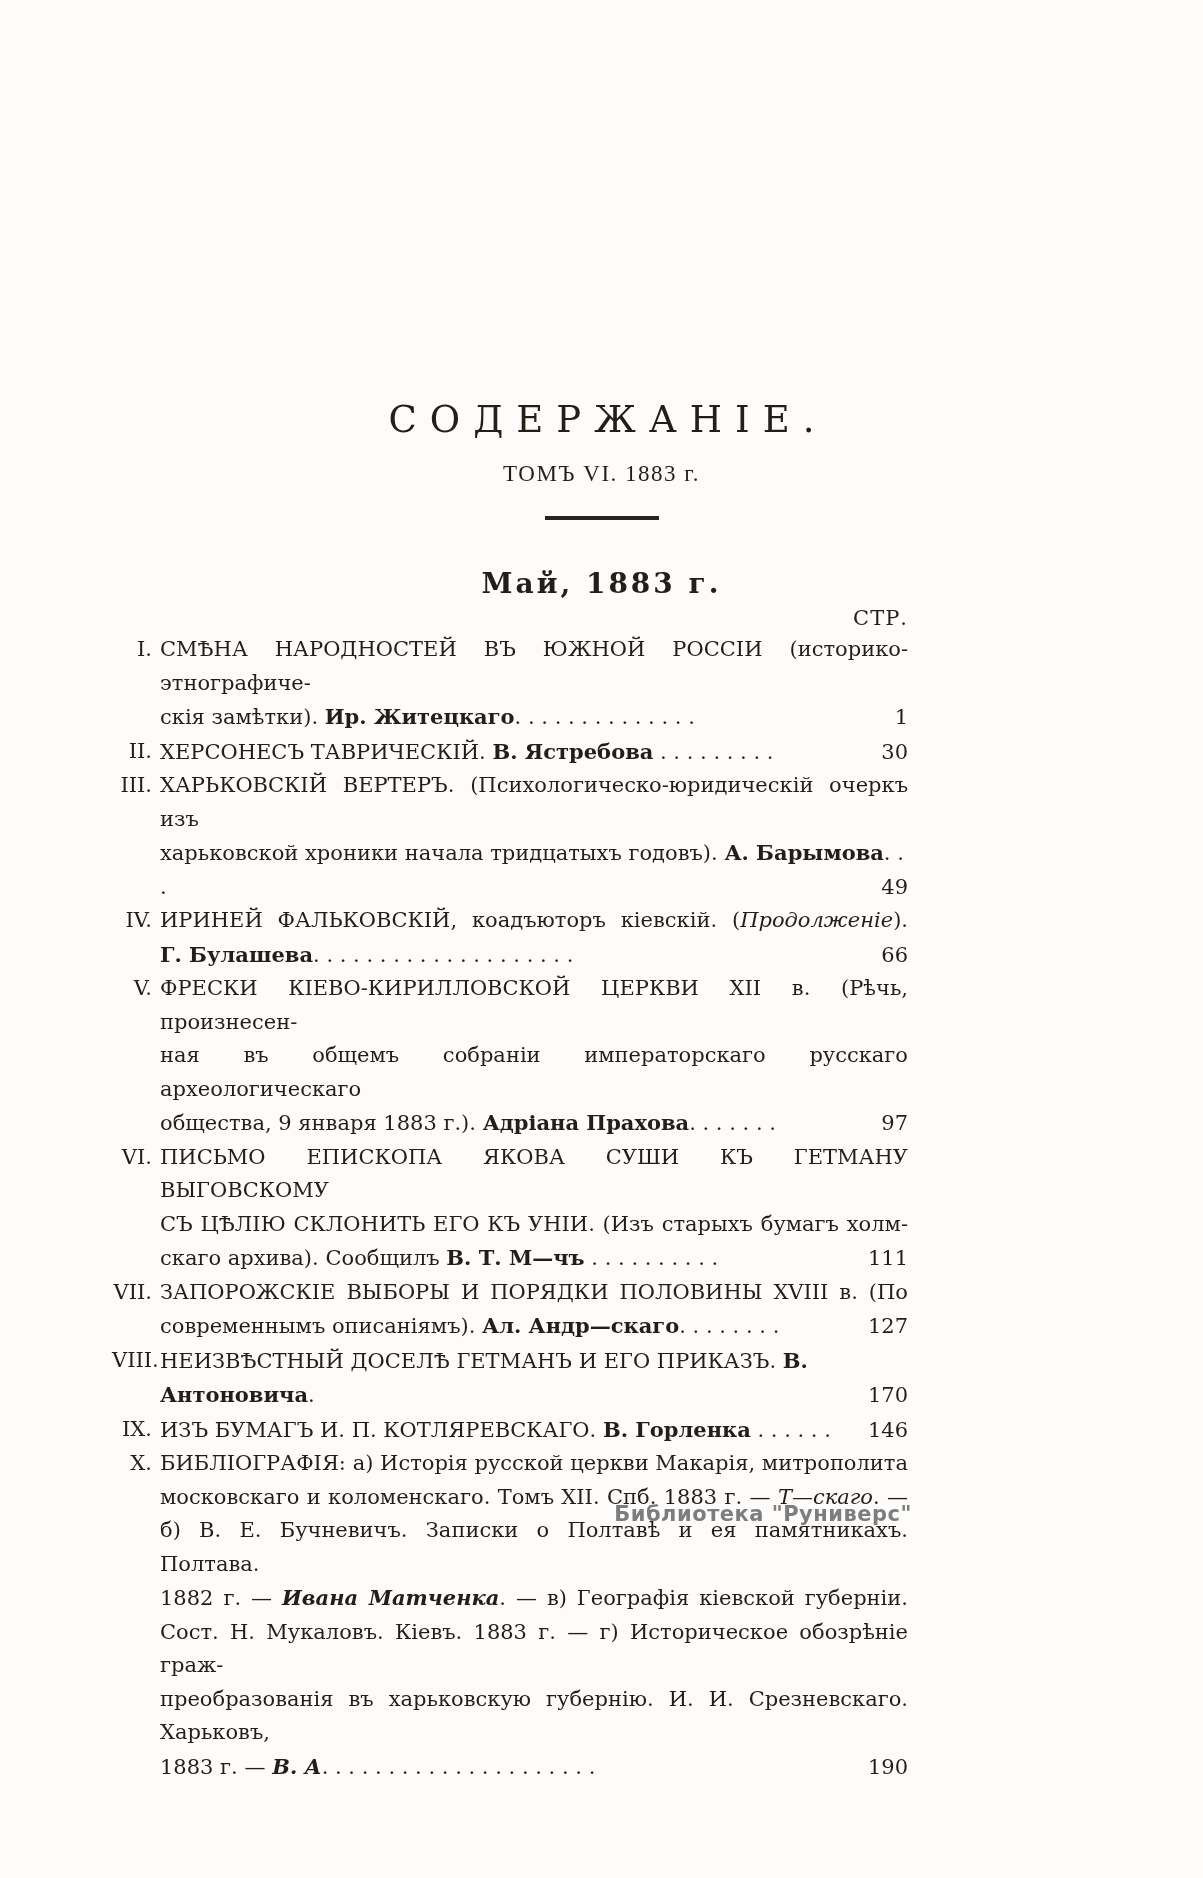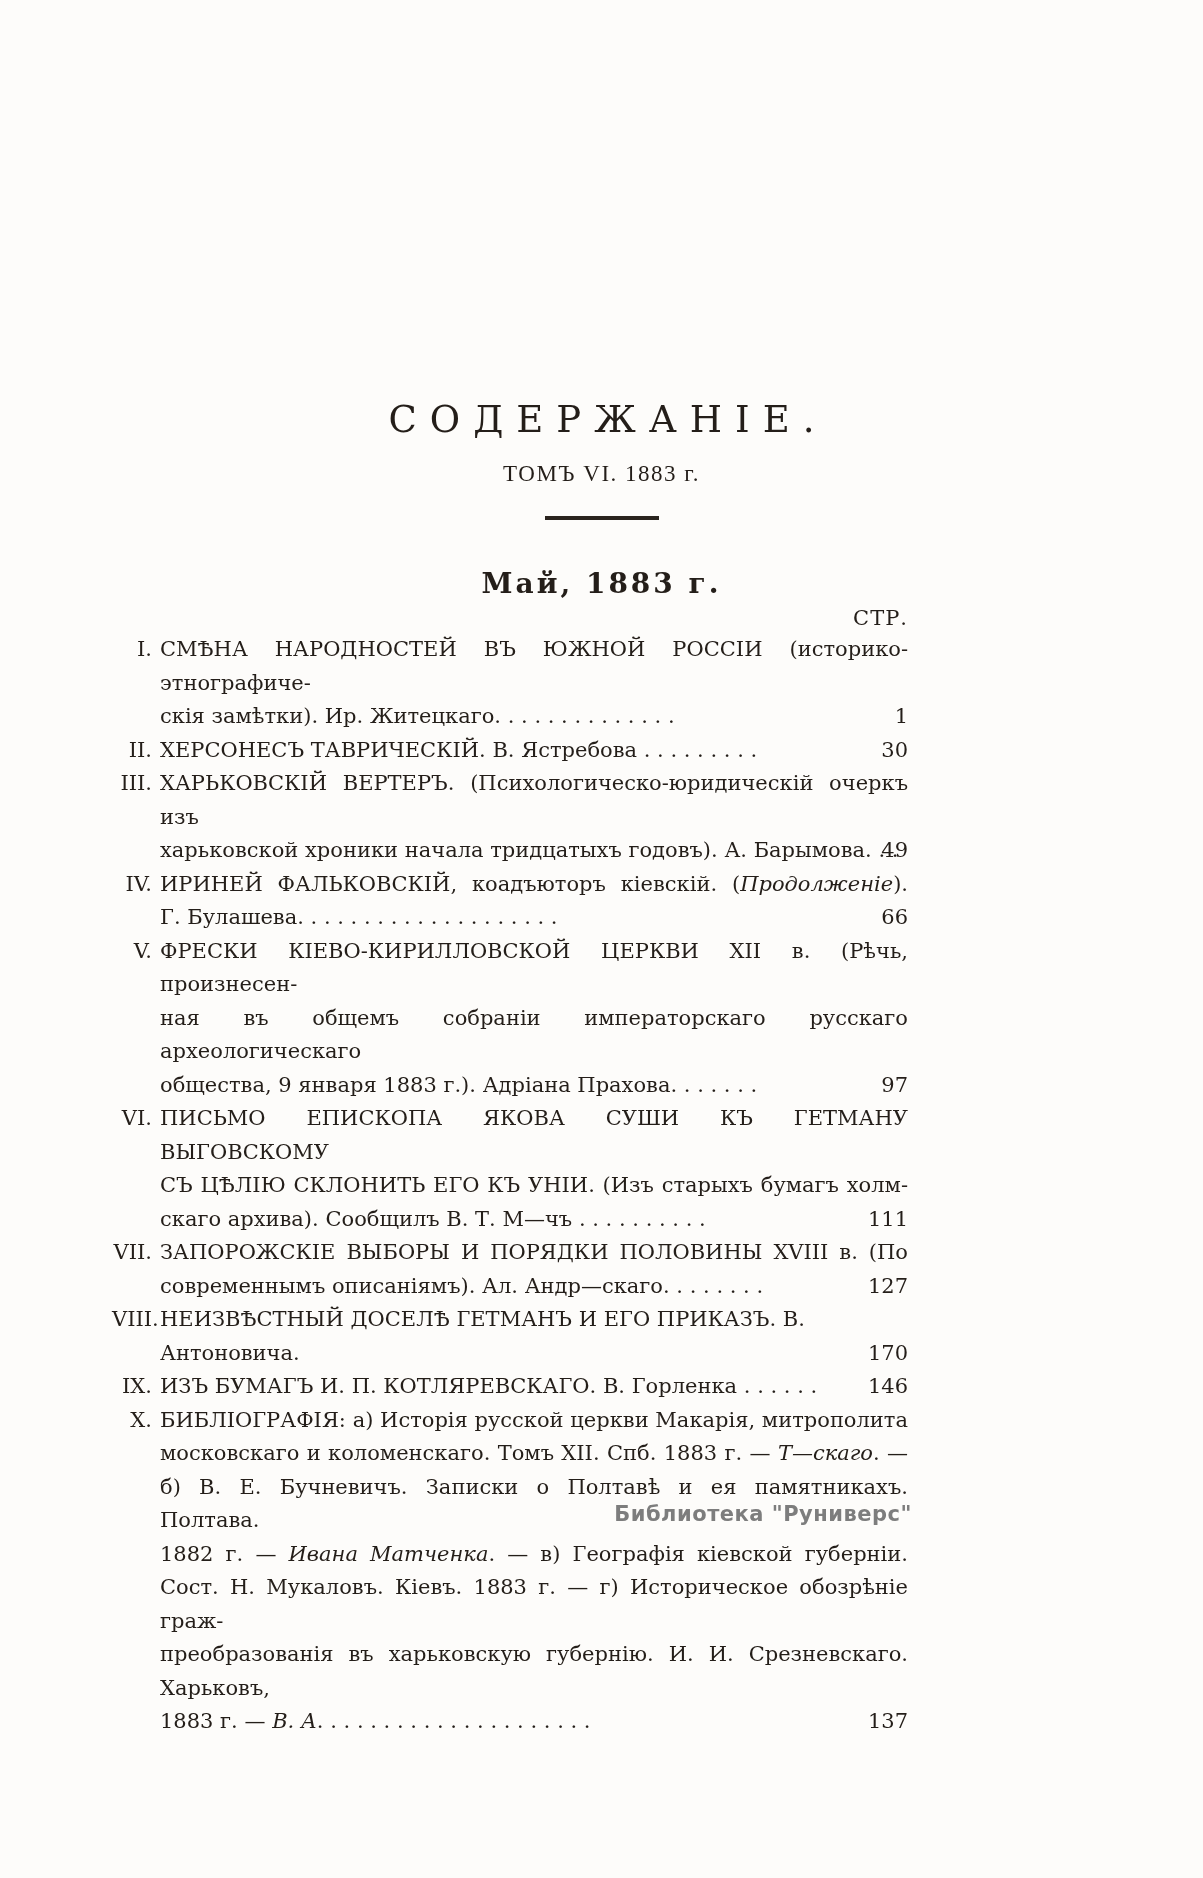--- a/index.html
+++ b/index.html
@@ -93,21 +93,21 @@
     text-align-last: justify;
   }
   .entry .pg {
     position: absolute;
     right: 0;
     bottom: 0;
     font-size: 21px;
     line-height: 33.5px;
     text-align: right;
   }
-  .b { font-weight: 400; }
+  .b { font-weight: 700; }
   .i { font-style: italic; }
   .watermark {
     position: absolute;
     top: 1502px;
     right: 291px;
     font-family: "DejaVu Sans", sans-serif;
     font-size: 21px;
     font-weight: 700;
     color: #7d7d7d;
     letter-spacing: 0.5px;
@@ -204,19 +204,19 @@
         <div class="num">X.</div>
         <div class="body">
           <div class="line just"><span>БИБЛІОГРАФІЯ: а) Исторія русской церкви Макарія, митрополита</span></div>
           <div class="line just"><span>московскаго и коломенскаго. Томъ XII. Спб. 1883 г. — </span><span class="i">Т—скаго</span><span>. —</span></div>
           <div class="line just"><span>б) В. Е. Бучневичъ. Записки о Полтавѣ и ея памятникахъ. Полтава.</span></div>
           <div class="line just"><span>1882 г. — </span><span class="b i">Ивана Матченка</span><span>. — в) Географія кіевской губерніи.</span></div>
           <div class="line just"><span>Сост. Н. Мукаловъ. Кіевъ. 1883 г. — г) Историческое обозрѣніе граж-</span></div>
           <div class="line just"><span>преобразованія въ харьковскую губернію. И. И. Срезневскаго. Харьковъ,</span></div>
           <div class="line"><span>1883 г. — </span><span class="b i">В. А</span><span>. . . . . . . . . . . . . . . . . . . . .</span></div>
         </div>
-        <div class="pg">137</div>
+        <div class="pg">190</div>
       </div>
     </div>
 
   <div class="watermark">Библиотека "Руниверс"</div>
 
 </div>
 
 </body></html>

